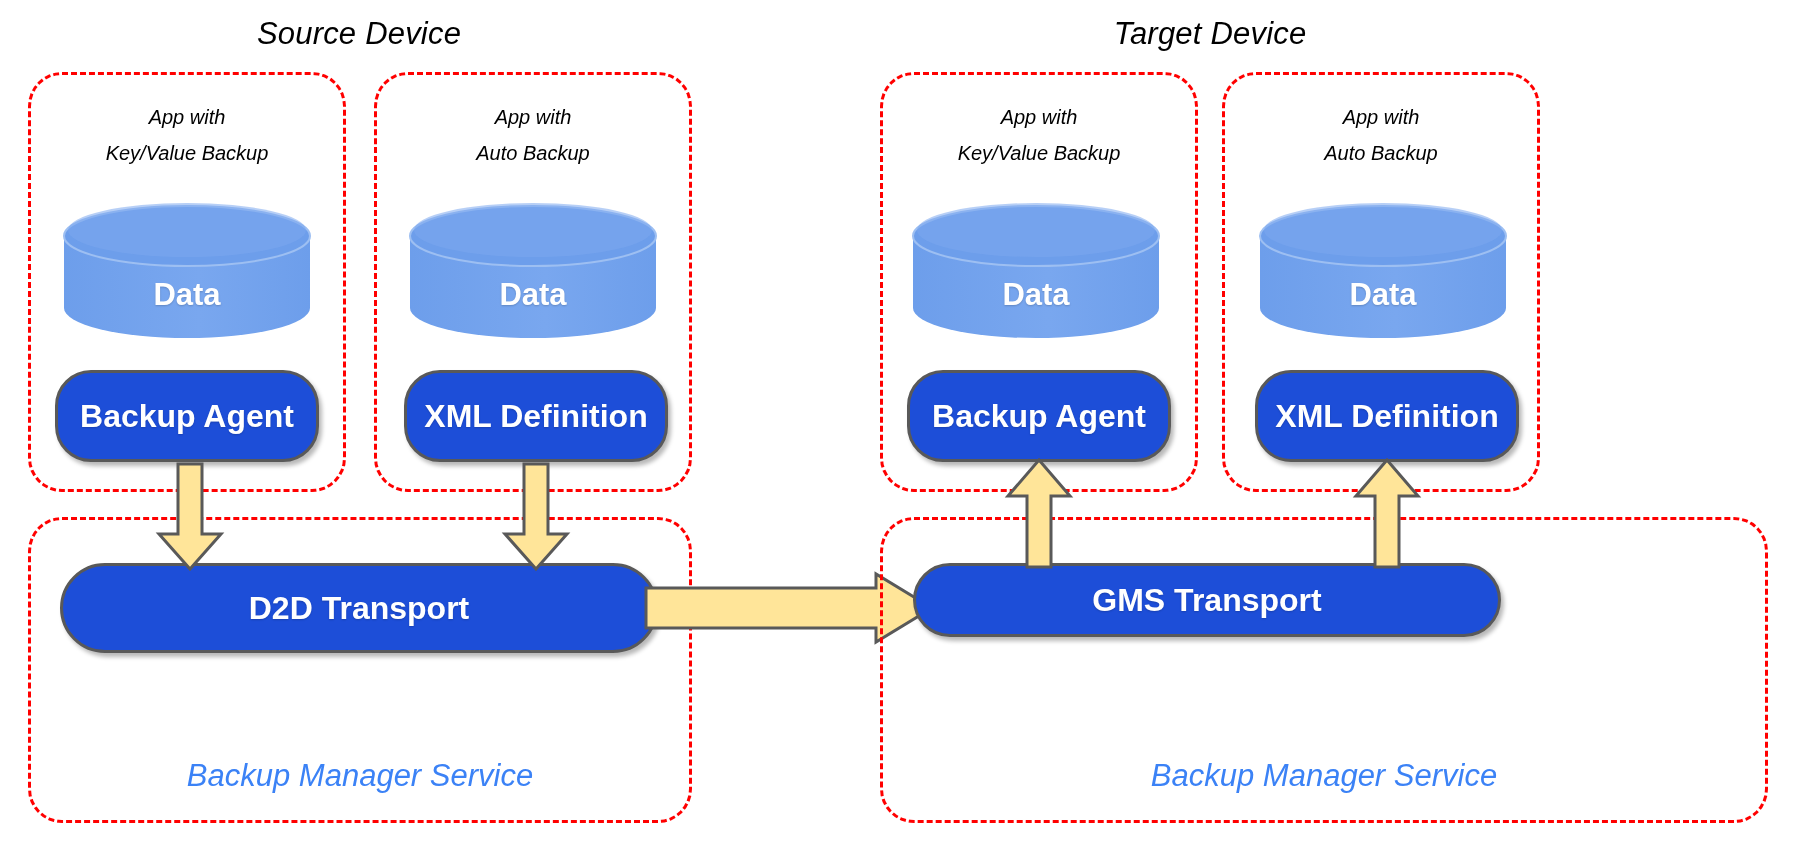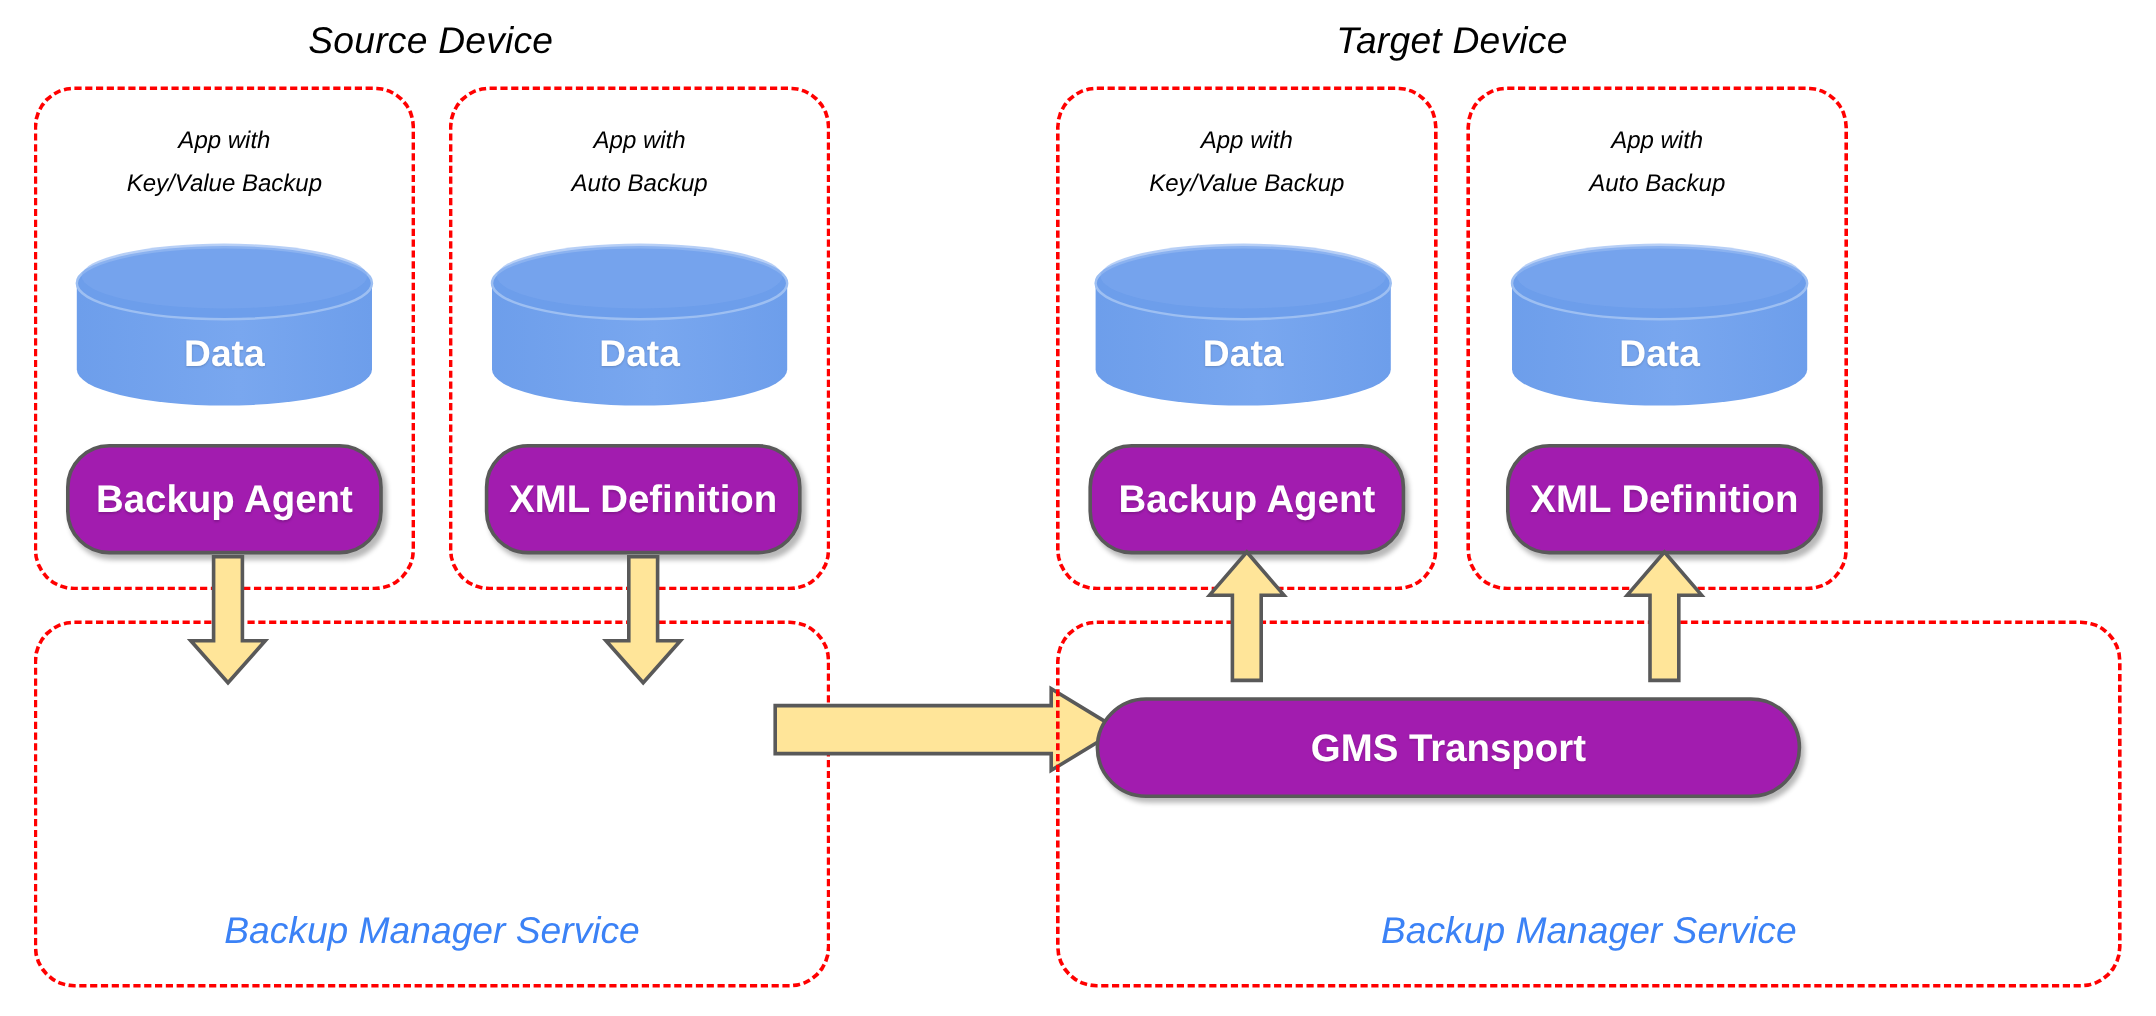--- a/index.html
+++ b/index.html
@@ -79,21 +79,21 @@
     font-weight: bold;
     font-size: 31px;
     text-shadow: 0 1px 2px rgba(0,0,0,0.18);
     pointer-events: none;
     margin-top: 20px;
   }
 
   
   .green-box {
     position: absolute;
-    background: #a21caf;
+    background: #1d4ed8;
     border: 3px solid #595959;
     box-sizing: border-box;
     display: flex;
     align-items: center;
     justify-content: center;
     color: #ffffff;
     font-weight: bold;
     box-shadow: 3px 4px 4px rgba(0,0,0,0.28);
   }
   .green-box.agent {
@@ -174,20 +174,23 @@
   </div>
 
   <div class="green-box agent" style="left:404px; top:370px; width:264px; height:92px;">
     <span>XML Definition</span>
   </div>
 
   <div class="dashed-panel" style="left:28px; top:517px; width:664px; height:306px;">
     <div class="svc-caption">Backup Manager Service</div>
   </div>
 
+  <div class="green-box transport" style="left:60px; top:563px; width:598px; height:90px;">
+    <span>D2D Transport</span>
+  </div>
 
   <div class="arrow" style="left:156px; top:462px; width:68px; height:110px;">
     <svg width="68" height="110" viewBox="0 0 68 110">
       <path class="arrow-shape" d="M22,2 L46,2 L46,72 L65,72 L34,107 L3,72 L22,72 Z"></path>
     </svg>
   </div>
 
   <div class="arrow" style="left:502px; top:462px; width:68px; height:110px;">
     <svg width="68" height="110" viewBox="0 0 68 110">
       <path class="arrow-shape" d="M22,2 L46,2 L46,72 L65,72 L34,107 L3,72 L22,72 Z"></path>
@@ -251,21 +254,21 @@
   </div>
 
   <div class="green-box agent" style="left:1255px; top:370px; width:264px; height:92px;">
     <span>XML Definition</span>
   </div>
 
   <div class="dashed-panel" style="left:880px; top:517px; width:888px; height:306px;">
     <div class="svc-caption">Backup Manager Service</div>
   </div>
 
-  <div class="green-box transport" style="left:913px; top:581px; width:588px; height:84px;">
+  <div class="green-box transport" style="left:913px; top:563px; width:588px; height:74px;">
     <span>GMS Transport</span>
   </div>
 
   <div class="arrow" style="left:1005px; top:456px; width:68px; height:114px;">
     <svg width="68" height="114" viewBox="0 0 68 114">
       <path class="arrow-shape" d="M34,4 L65,40 L46,40 L46,111 L22,111 L22,40 L3,40 Z"></path>
     </svg>
   </div>
 
   <div class="arrow" style="left:1353px; top:456px; width:68px; height:114px;">

